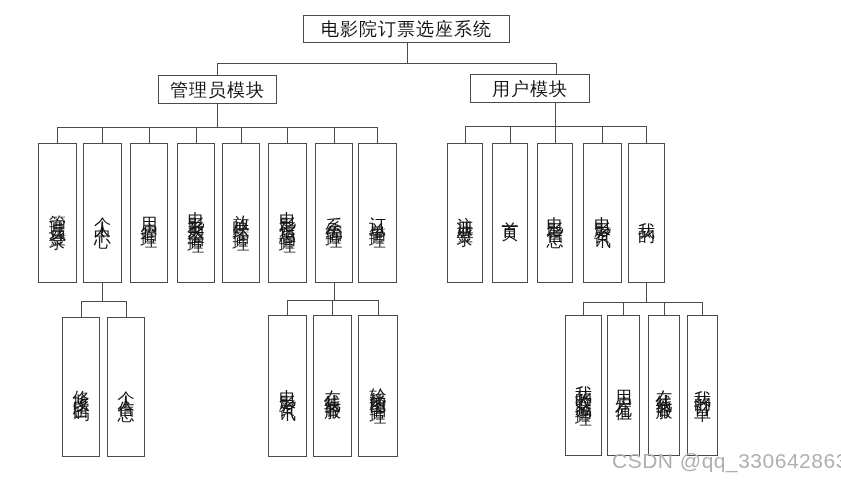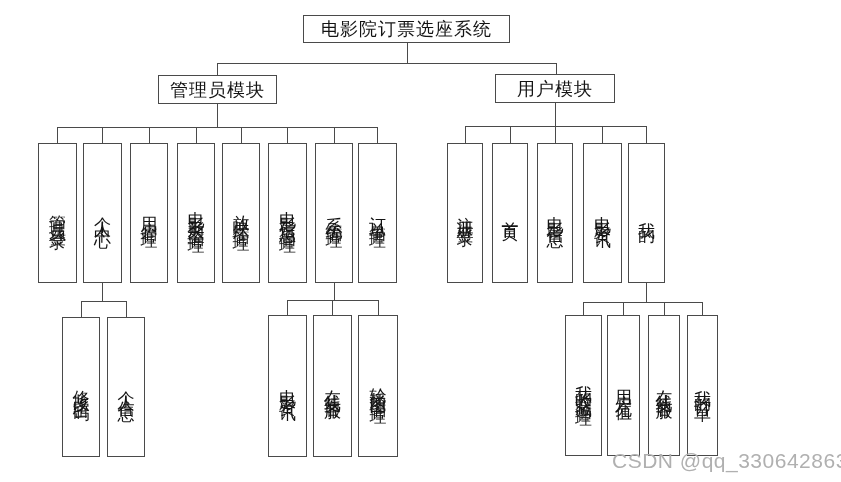--- a/index.html
+++ b/index.html
@@ -73,21 +73,21 @@
   <div class="vline" style="left:664px;top:302px;height:13px"></div>
   <div class="vline" style="left:702px;top:302px;height:13px"></div>
 
   <div class="node hbox" style="left:303px;top:15px;width:207px;height:28px">
     <span>电影院订票选座系统</span>
   </div>
 
   <div class="node hbox" style="left:158px;top:75px;width:119px;height:29px">
     <span>管理员模块</span>
   </div>
-  <div class="node hbox" style="left:495px;top:74px;width:120px;height:29px">
+  <div class="node hbox" style="left:470px;top:74px;width:120px;height:29px">
     <span>用户模块</span>
   </div>
 
   <div class="node" style="left:38px;top:143px;width:39px;height:140px">
     <span class="vtext">管理员登录</span>
   </div>
   <div class="node" style="left:83px;top:143px;width:39px;height:140px">
     <span class="vtext">个人中心</span>
   </div>
   <div class="node" style="left:130px;top:143px;width:38px;height:140px">

